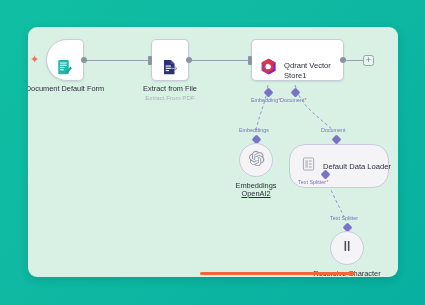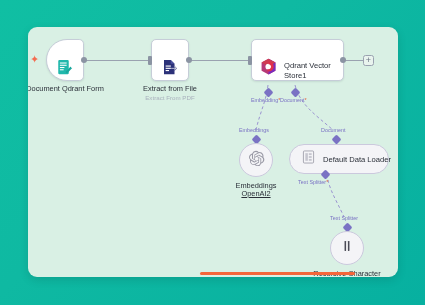--- a/index.html
+++ b/index.html
@@ -87,21 +87,21 @@
   .node-circle {
     position: absolute;
     width: 34px; height: 34px;
     border-radius: 50%;
     background: #f4f4f7;
     border: 1px solid #cbc9dd;
     display: flex; align-items: center; justify-content: center;
   }
   .node-pill {
     position: absolute;
-    height: 30px;
+    height: 44px;
     border-radius: 16px;
     background: #f4f4f7;
     border: 1px solid #cbc9dd;
     display: flex; align-items: center;
     padding: 0 12px;
     gap: 8px;
   }
   .pill-text {
     font-size: 7.6px;
     color: #2a2f38;
@@ -186,21 +186,21 @@
           <rect x="5.2" y="6" width="9" height="1.4" fill="#ffffff"></rect>
           <rect x="5.2" y="9" width="9" height="1.4" fill="#ffffff"></rect>
           <rect x="5.2" y="12" width="6" height="1.4" fill="#ffffff"></rect>
           <rect x="5.2" y="15" width="5" height="1.4" fill="#ffffff"></rect>
           <path d="M13.5 17.5 L19.5 11.2 L21.6 13.3 L15.6 19.6 L12.9 20.3 Z" fill="#1aa79d"></path>
           <path d="M19.4 11.3 L21.5 13.4" stroke="#ffffff" stroke-width="0.9"></path>
         </svg>
       </span>
     </div>
     <div class="dot" style="left:35px; top:18px;"></div>
-    <div class="node-label" style="top:46px;">Document Qdrant Form</div>
+    <div class="node-label" style="top:46px;">Document Default Form</div>
   </div>
 
   <div class="node-wrap" style="left:113px; top:12px;">
     <div class="in-stub" style="left:7px; top:17px;"></div>
     <div class="node-box" style="width:38px; height:42px; justify-content:center; margin-left:10px;">
       <span>
         <svg width="18" height="18" viewBox="0 0 24 24">
           <path d="M4 2.5 h9 l5 5 v14 h-14 Z" fill="#2b3178"></path>
           <path d="M13 2.5 v5 h5 Z" fill="#4b51a0"></path>
           <rect x="6.2" y="10" width="7" height="1.5" fill="#ffffff"></rect>

